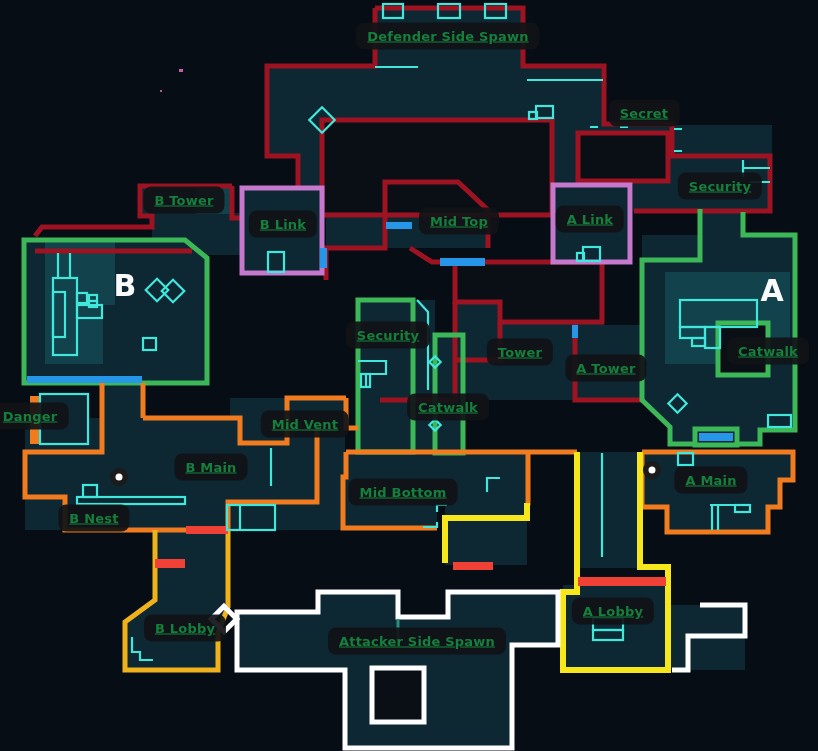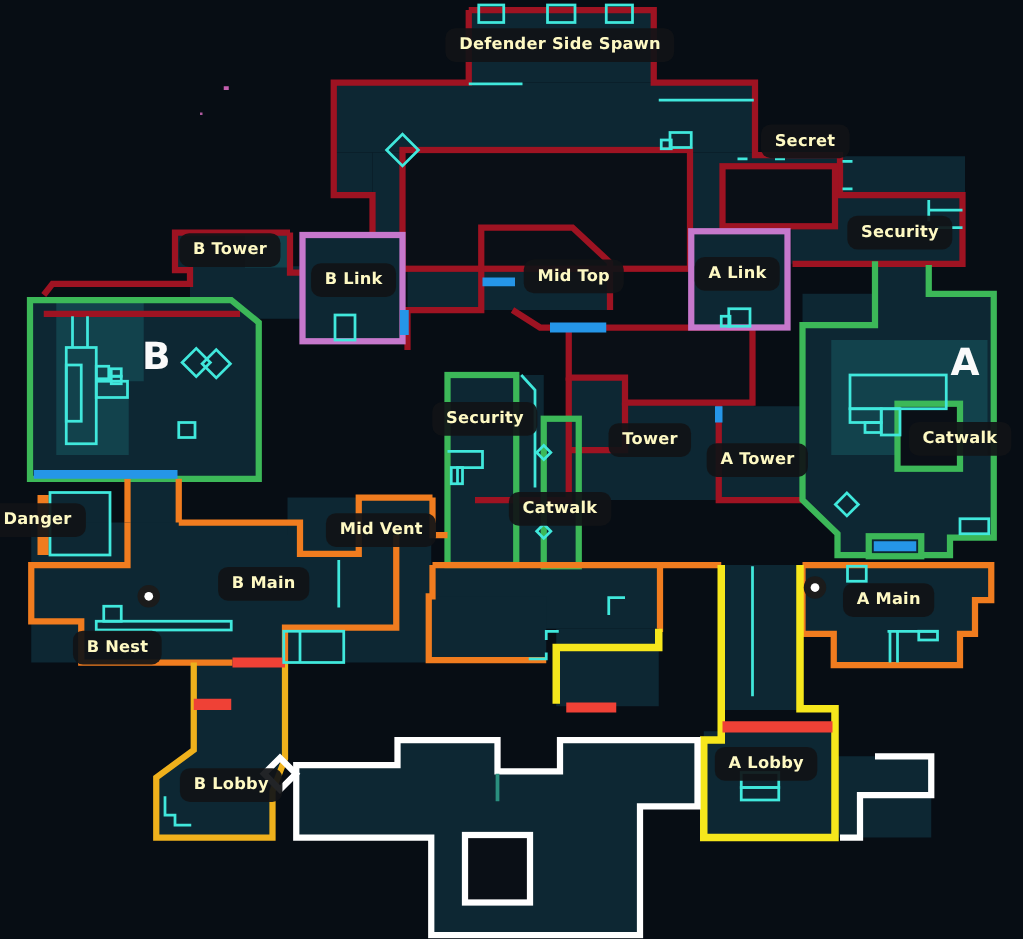--- a/index.html
+++ b/index.html
@@ -1,23 +1,23 @@
 <!DOCTYPE html>
 <html><head>
 <meta charset="utf-8">
 <style>
   html,body{margin:0;padding:0;}
   body{width:818px;height:751px;background:#070d14;overflow:hidden;
        font-family:"DejaVu Sans",sans-serif;}
   #map-wrap{position:relative;width:818px;height:751px;background:#070d14;}
   #map-svg{position:absolute;left:0;top:0;}
   .map-label{position:absolute;transform:translate(-50%,-50%);
-    background:rgba(17,19,23,.93);color:#fef9c3;
+    background:rgba(17,19,23,.93);color:#15803d;
     font:600 13px/1 "DejaVu Sans",sans-serif;letter-spacing:.2px;
-    padding:7px 11px;border-radius:8px;white-space:nowrap;z-index:5;}
+    padding:7px 11px;border-radius:8px;white-space:nowrap;z-index:5;text-decoration:underline;}
   .site-letter{position:absolute;transform:translate(-50%,-50%);
     background:none;color:#fafafa;font:700 30px/1 "DejaVu Sans",sans-serif;z-index:5;}
   
   .red{stroke:#9e1322;stroke-width:5;fill:none}
   .redf{stroke:#9e1322;stroke-width:5;fill:#0a0f16}
   .grn{stroke:#3cb858;stroke-width:5;fill:none}
   .grnf{stroke:#3cb858;stroke-width:5;fill:#0a0f16}
   .pur{stroke:#c678cc;stroke-width:5;fill:#0d2733}
   .org{stroke:#f07c1f;stroke-width:5;fill:none}
   .ylwA{stroke:#f6e71c;stroke-width:6;fill:none}
@@ -217,17 +217,19 @@
   <div class="site-letter" style="left:125px;top:286px">B</div>
   <div class="site-letter" style="left:772px;top:291px">A</div>
   <div class="map-label" style="left:388px;top:335px">Security</div>
   <div class="map-label" style="left:520px;top:352px">Tower</div>
   <div class="map-label" style="left:606px;top:368px">A Tower</div>
   <div class="map-label" style="left:768px;top:351px">Catwalk</div>
   <div class="map-label" style="left:30px;top:416px">Danger</div>
   <div class="map-label" style="left:305px;top:424px">Mid Vent</div>
   <div class="map-label" style="left:448px;top:407px">Catwalk</div>
   <div class="map-label" style="left:211px;top:467px">B Main</div>
+  <div class="map-label" style="left:403px;top:492px">Mid Bottom</div>
   <div class="map-label" style="left:711px;top:480px">A Main</div>
   <div class="map-label" style="left:94px;top:518px">B Nest</div>
   <div class="map-label" style="left:185px;top:628px">B Lobby</div>
   <div class="map-label" style="left:613px;top:611px">A Lobby</div>
+  <div class="map-label" style="left:417px;top:641px">Attacker Side Spawn</div>
 </div>
 
 </body></html>

